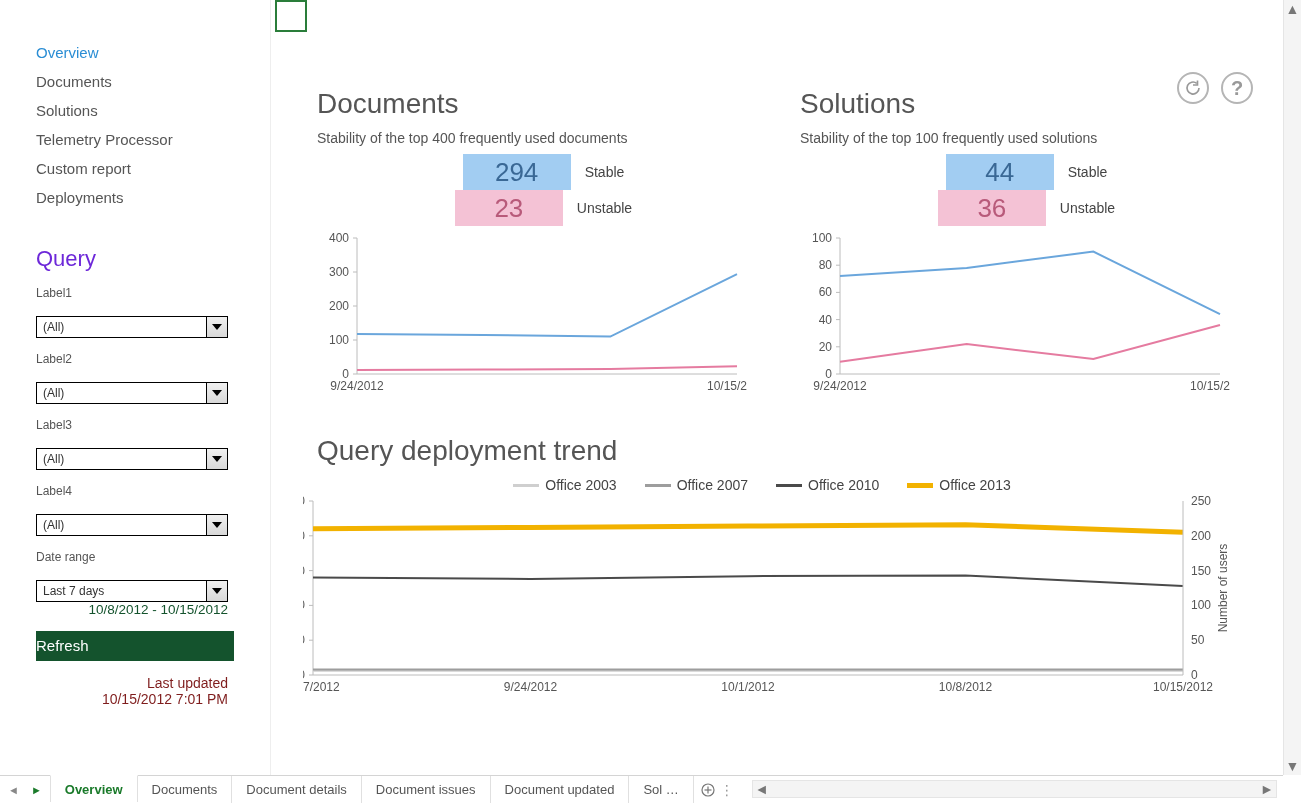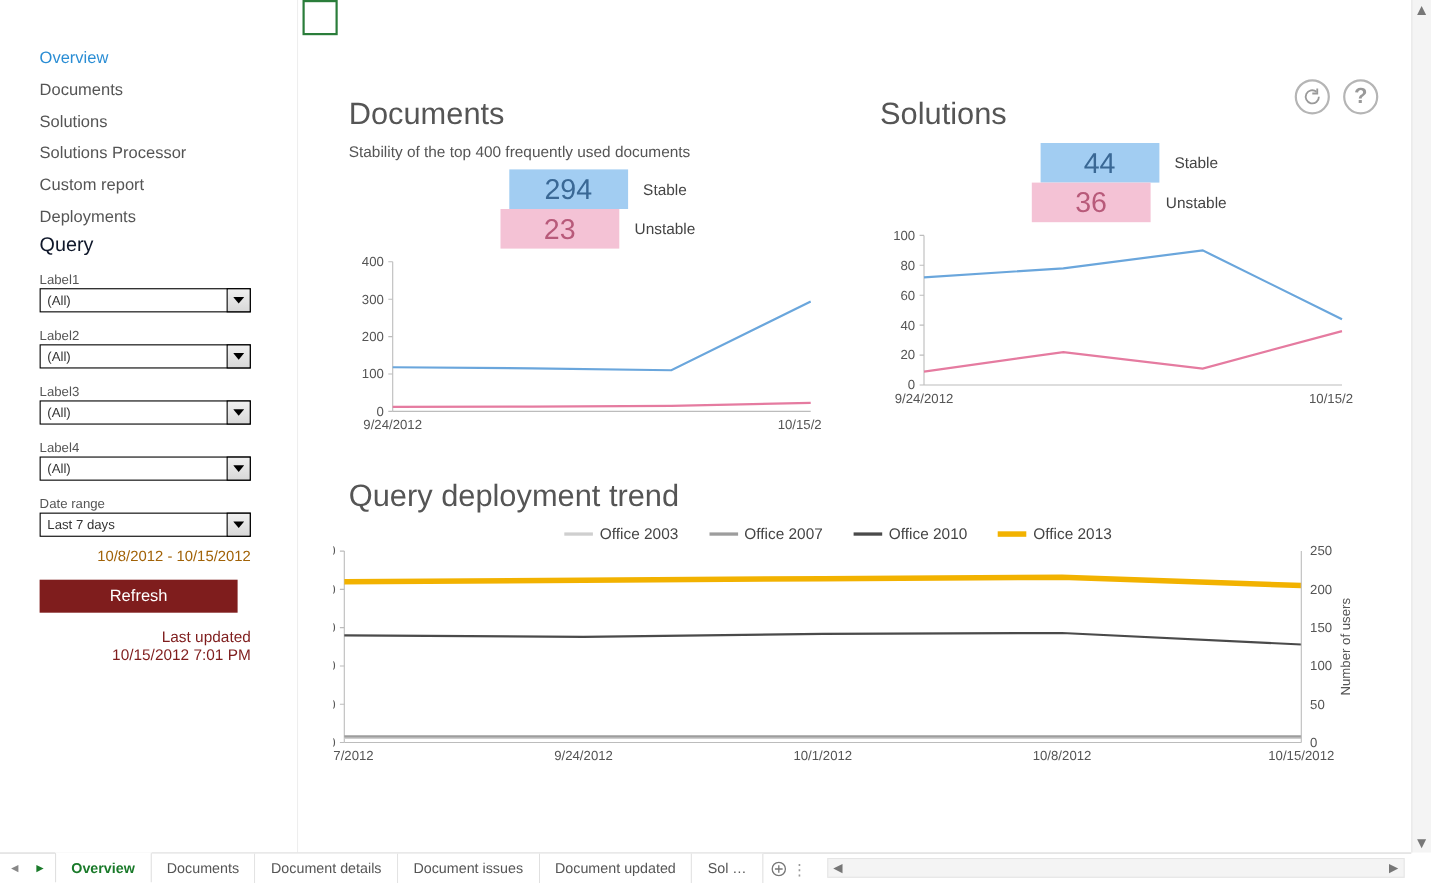--- a/index.html
+++ b/index.html
@@ -2,28 +2,28 @@
 <html><head>
 <meta charset="utf-8">
 <style>
   * { box-sizing: border-box; margin: 0; padding: 0; }
   body { font-family: "Segoe UI", sans-serif; font-size: 14px; color: #333; background: #fff; width: 1301px; height: 803px; overflow: hidden; position: relative; }
   .app { display: flex; width: 1283px; height: 775px; }
   .sidebar { width: 282px; padding: 10px 30px 10px 36px; border-right: 1px solid #eee; }
   .nav { margin-top: 28px; }
   .nav-item { padding: 6px 0; font-size: 15px; color: #555; cursor: pointer; }
   .nav-item.active { color: #2a8dd4; }
-  .query-title { font-size: 18px; color: #0f172a; font-weight: 400; }
+  .query-title { margin-top: 34px; font-size: 22px; color: #6d28d9; font-weight: 400; }
   .q-label { margin-top: 14px; font-size: 12px; color: #555; }
-  .q-select { margin-top: 1px; position: relative; }
+  .q-select { margin-top: 16px; position: relative; }
   .q-select-box { border: 1px solid #000; height: 22px; line-height: 20px; padding: 0 6px; font-size: 12px; background: #fff; }
   .q-select-btn { position: absolute; right: 0; top: 0; width: 22px; height: 22px; border: 1px solid #000; background: linear-gradient(#f0f0f0,#d8d8d8); display: flex; align-items: center; justify-content: center; }
   .q-select-btn svg { width: 10px; height: 10px; }
-  .date-text { margin-top: 10px; text-align: right; font-size: 13.5px; color: #a16207; }
-  .refresh-btn { margin-top: 14px; background: #7f1d1d; color: #fff; text-align: center; height: 30px; line-height: 30px; font-size: 15px; cursor: pointer; width: 180px; }
+  .date-text { text-align: right; font-size: 13.5px; color: #14532d; }
+  .refresh-btn { margin-top: 14px; background: #14532d; color: #fff; text-align: left; height: 30px; line-height: 30px; font-size: 15px; cursor: pointer; width: 198px; }
   .last-updated { margin-top: 14px; text-align: right; font-size: 14px; color: #7f1d1d; }
   .main { flex: 1; padding: 18px 30px 10px 0; position: relative; }
   .cell-sel { position: absolute; left: 4px; top: 0; width: 32px; height: 32px; border: 2px solid #2a7d3a; background: #fff; }
   .top-icons { position: absolute; right: 30px; top: 72px; display: flex; gap: 12px; }
   .icon-circ { width: 32px; height: 32px; border: 2px solid #b5b5b5; border-radius: 50%; display: flex; align-items: center; justify-content: center; color: #999; cursor: pointer; }
   .sections { display: flex; gap: 30px; margin-top: 70px; margin-left: 46px; }
   .section { flex: 1; }
   .sec-title { font-size: 28px; font-weight: 300; color: #555; margin-bottom: 10px; }
   .sec-sub { font-size: 14px; color: #555; margin-bottom: 8px; }
   .stat-row { display: flex; align-items: center; height: 36px; justify-content: center; }
@@ -60,21 +60,21 @@
 </style>
 </head>
 <body>
 
 <div class="app">
   <div class="sidebar">
     <div class="nav">
       <div class="nav-item active">Overview</div>
       <div class="nav-item">Documents</div>
       <div class="nav-item">Solutions</div>
-      <div class="nav-item">Solutions Processor</div>
+      <div class="nav-item">Telemetry Processor</div>
       <div class="nav-item">Custom report</div>
       <div class="nav-item">Deployments</div>
     </div>
     <div class="query-title">Query</div>
 
     <div class="q-label">Label1</div>
     <div class="q-select" style="width:192px">
       <div class="q-select-box">(All)</div>
       <div class="q-select-btn">
           <svg viewBox="0 0 10 10">
@@ -172,20 +172,21 @@
             <line x1="40" y1="142" x2="420" y2="142" stroke="#bcbcbc"></line>
             <text class="tick" x="40" y="158" text-anchor="middle">9/24/2012</text>
             <text class="tick" x="420" y="158" text-anchor="middle">10/15/2012</text>
             <polyline points="40,101.88 166.66666666666666,102.9 293.3333333333333,104.6 420,42.040000000000006" fill="none" stroke="#6aa6dc" stroke-width="2"></polyline>
             <polyline points="40,137.92 166.66666666666666,137.58 293.3333333333333,136.9 420,134.18" fill="none" stroke="#e57ba0" stroke-width="2"></polyline>
           </svg>
       </div>
 
       <div class="section">
         <div class="sec-title">Solutions</div>
+        <div class="sec-sub">Stability of the top 100 frequently used solutions</div>
         <div class="stat-row">
           <div class="stat-box stable">44</div>
           <div class="stat-label">Stable</div>
         </div>
         <div class="stat-row">
           <div class="stat-box unstable">36</div>
           <div class="stat-label">Unstable</div>
         </div>
         <svg class="chart" id="chart-solutions" width="430" height="170">
             <line x1="40" y1="6" x2="40" y2="142" stroke="#bcbcbc"></line>

